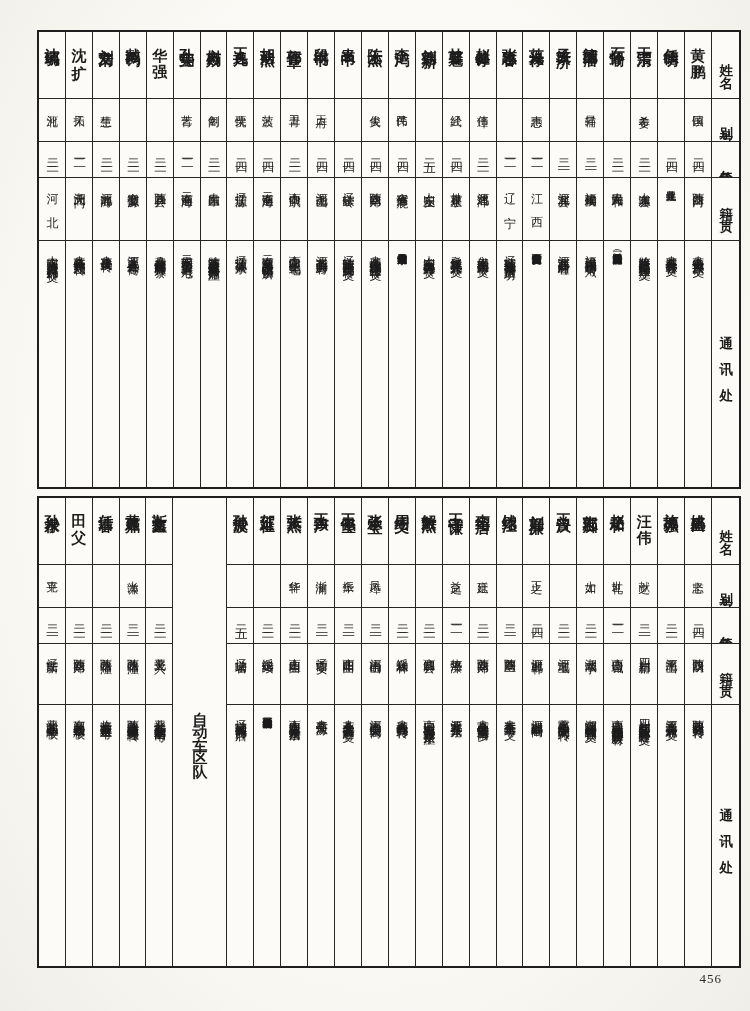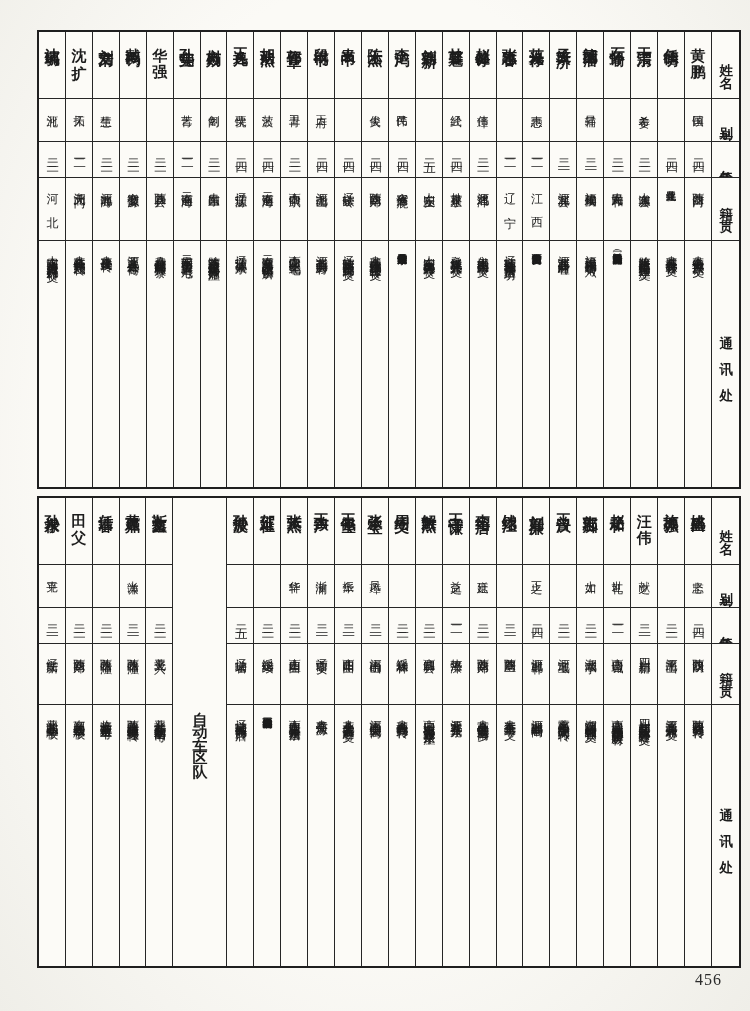--- a/index.html
+++ b/index.html
@@ -77,21 +77,21 @@
   }
   .lab{font-weight:700;font-size:13.5px;top:50%;transform:translate(-50%,-50%);max-height:none;}
   .lab.l0{letter-spacing:13px;}
   .lab.l1{letter-spacing:5px;}
   .lab.l2{letter-spacing:1px;}
   .lab.l3{letter-spacing:13px;}
   .lab.l4{letter-spacing:26px;}
   .page-num{
     position:absolute;
     right:28px;top:971px;
-    font-size:16px;letter-spacing:1px;color:#2b2b2b;
+    font-size:13px;letter-spacing:1px;color:#2b2b2b;
   }
 </style>
 </head>
 <body>
 
 <div class="scan">
   <div class="sheet t0">
       <div class="col label-col">
         <div class="cell r0">
           <span class="vtext lab l0">姓名</span>

